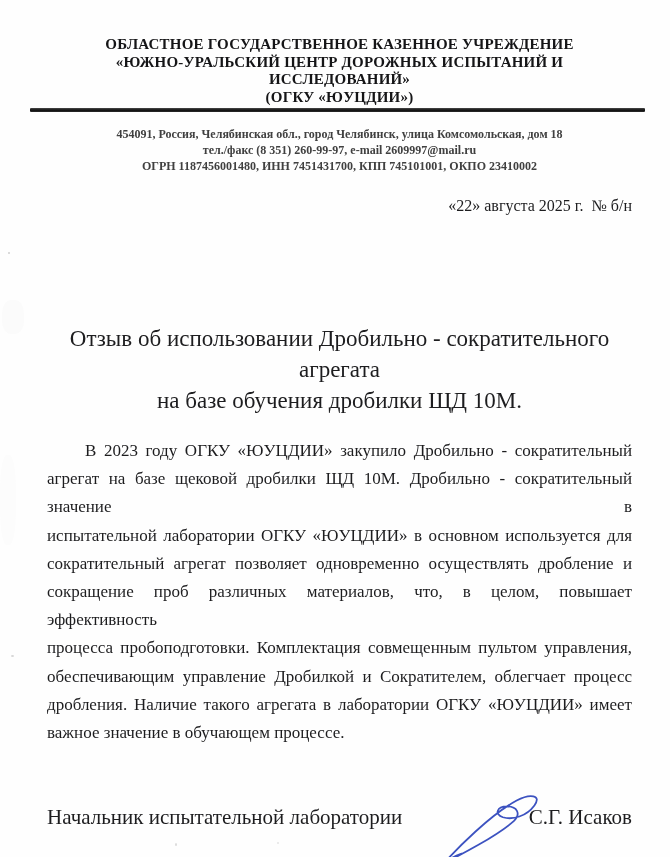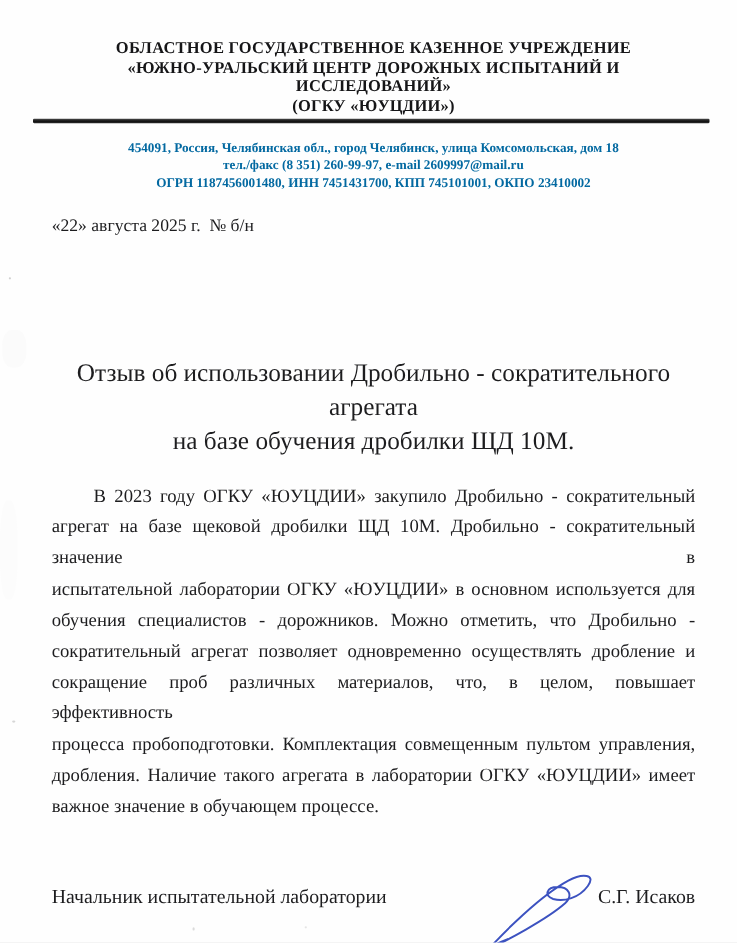--- a/index.html
+++ b/index.html
@@ -16,34 +16,34 @@
     padding: 36px 38px 0 47px;
   }
   
   .org-header { text-align: center; font-weight: bold; font-size: 15px; line-height: 17.5px; color: #151517; letter-spacing: 0.2px; }
   .rule {
     height: 4px;
     margin: 2px -13px 0 -17px;
     background: linear-gradient(#4a4a4a, #101010 55%, #2c2c2c);
     border-radius: 1px;
   }
-  .contacts { margin-top: 14px; text-align: center; font-weight: bold; font-size: 12px; line-height: 16px; color: #0369a1; }
+  .contacts { margin-top: 14px; text-align: center; font-weight: bold; font-size: 12px; line-height: 16px; color: #404040; }
   
-  .meta-row { margin-top: 12px; display: flex; justify-content: flex-start; height: 88px; }
+  .meta-row { margin-top: 12px; display: flex; justify-content: flex-end; height: 88px; }
   .date-line { padding-top: 11px; font-size: 16px; white-space: pre; }
   .addressee { text-align: right; font-size: 17px; line-height: 29px; }
   
   .doc-title { margin-top: 49px; text-align: center; font-size: 23px; line-height: 31px; }
   
   .doc-body { margin-top: 21px; font-size: 17px; }
   .body-line { line-height: 28.2px; text-align: justify; text-align-last: justify; white-space: normal; }
   .body-line.first { text-indent: 38px; }
   .body-line.last { text-align-last: left; }
   
-  .sign-row { position: relative; margin-top: 56px; display: flex; justify-content: space-between; font-size: 18px; }
+  .sign-row { position: relative; margin-top: 56px; display: flex; justify-content: space-between; font-size: 21px; }
   .sign-label { padding-top: 2px; }
   .sign-name { padding-top: 2px; }
   .signature-ink { position: absolute; right: 72px; top: -16px; width: 128px; height: 92px; }
   
   .speck { position: absolute; background: #9a9a9a; border-radius: 50%; }
   .speck.s1 { left: 8px;  top: 252px; width: 2px; height: 2px; opacity: .45; }
   .speck.s2 { left: 11px; top: 655px; width: 3px; height: 2px; opacity: .4; }
   .speck.s3 { left: 175px; top: 843px; width: 2px; height: 3px; opacity: .35; }
   .speck.s4 { left: 277px; top: 842px; width: 2px; height: 2px; opacity: .25; }
   .speck.blob1 { left: 2px; top: 300px; width: 22px; height: 34px; opacity: .03; border-radius: 40%; }
@@ -74,24 +74,24 @@
 
   <div class="doc-title">
     <div>Отзыв об использовании Дробильно - сократительного агрегата</div>
     <div>на базе обучения дробилки ЩД 10М.</div>
   </div>
 
   <div class="doc-body">
     <div class="body-line first">В 2023 году ОГКУ «ЮУЦДИИ» закупило Дробильно - сократительный</div>
     <div class="body-line">агрегат на базе щековой дробилки ЩД 10М. Дробильно - сократительный значение в</div>
     <div class="body-line">испытательной лаборатории ОГКУ «ЮУЦДИИ» в основном используется для</div>
-    <div class="body-line">обучения специалистов - дорожников. Можно отметить, что Дробильно -</div>
     <div class="body-line">сократительный агрегат позволяет одновременно осуществлять дробление и</div>
     <div class="body-line">сокращение проб различных материалов, что, в целом, повышает эффективность</div>
     <div class="body-line">процесса пробоподготовки. Комплектация совмещенным пультом управления,</div>
+    <div class="body-line">обеспечивающим управление Дробилкой и Сократителем, облегчает процесс</div>
     <div class="body-line">дробления. Наличие такого агрегата в лаборатории ОГКУ «ЮУЦДИИ» имеет</div>
     <div class="body-line last">важное значение в обучающем процессе.</div>
   </div>
 
   <div class="sign-row">
     <div class="sign-label">Начальник испытательной лаборатории</div>
     <svg class="signature-ink" viewBox="0 0 130 90" fill="none" xmlns="http://www.w3.org/2000/svg">
       <path d="M 10 78
                C 26 60, 60 26, 86 12
                C 99 5, 112 6, 104 17

